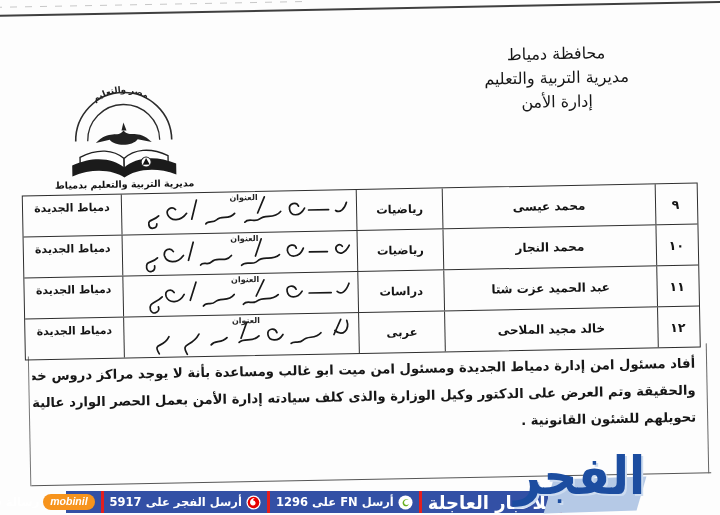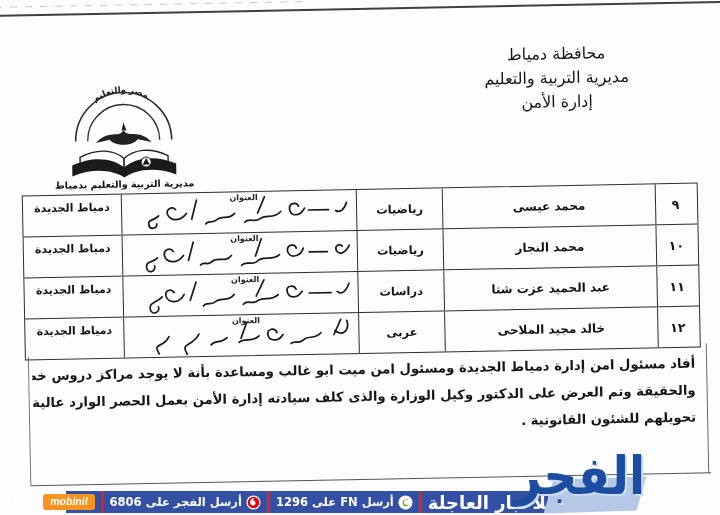--- a/index.html
+++ b/index.html
@@ -53,21 +53,21 @@
       text-shadow:2px 2px 0 #cddcf0;}
 
   
   #ticker{position:absolute;left:66px;top:491px;width:496px;height:22px;z-index:5;
       display:flex;direction:rtl;align-items:stretch;justify-content:space-between;
       background:#3350a5;color:#fff;font-size:11.5px;font-weight:bold;}
   .tseg{display:flex;align-items:center;gap:4px;padding:0 6px;white-space:nowrap;}
   .tsep{width:3px;background:#e31f1f;flex:0 0 auto;}
   #seg-label{font-size:18px;}
   .ticon{width:15px;height:15px;flex:0 0 auto;}
-  #mobinil-badge{background:#f7941d;border-radius:3px;padding:1px 7px 2px;
+  #mobinil-badge{background:#f7941d;border-radius:8px;padding:1px 7px 2px;
       font-family:"Liberation Sans",sans-serif;font-style:italic;font-size:10.5px;
       font-weight:bold;color:#fff;line-height:13px;}
 </style>
 </head>
 <body>
 
 <div id="stage">
 
   <div id="scan">
     <div class="edge" id="edge-top"></div>
@@ -215,21 +215,21 @@
       </svg>
       <span>أرسل FN على 1296</span>
     </div>
     <div class="tsep"></div>
     <div class="tseg">
       <svg class="ticon" viewBox="0 0 16 16">
         <circle cx="8" cy="8" r="7.5" fill="#fff"></circle>
         <circle cx="8" cy="8" r="6.2" fill="#e60000"></circle>
         <path d="M9.5,3.2 c-1.2,.4 -2,1.4 -1.8,2.6 c1.5,.2 2.5,1.3 2.5,2.8 c0,1.6 -1.3,2.9 -2.9,2.7 c-1.8,-.2 -3,-1.8 -3,-3.6 c0,-2.5 2.3,-4.6 5.2,-4.5 Z" fill="#fff"></path>
       </svg>
-      <span>أرسل الفجر على 6806</span>
+      <span>أرسل الفجر على 5917</span>
     </div>
     <div class="tsep"></div>
     <div class="tseg">
       <span id="mobinil-badge">mobinil</span>
       <span>رسالة فاضية لـ 4529</span>
     </div>
   </div>
 
 </div>
 

